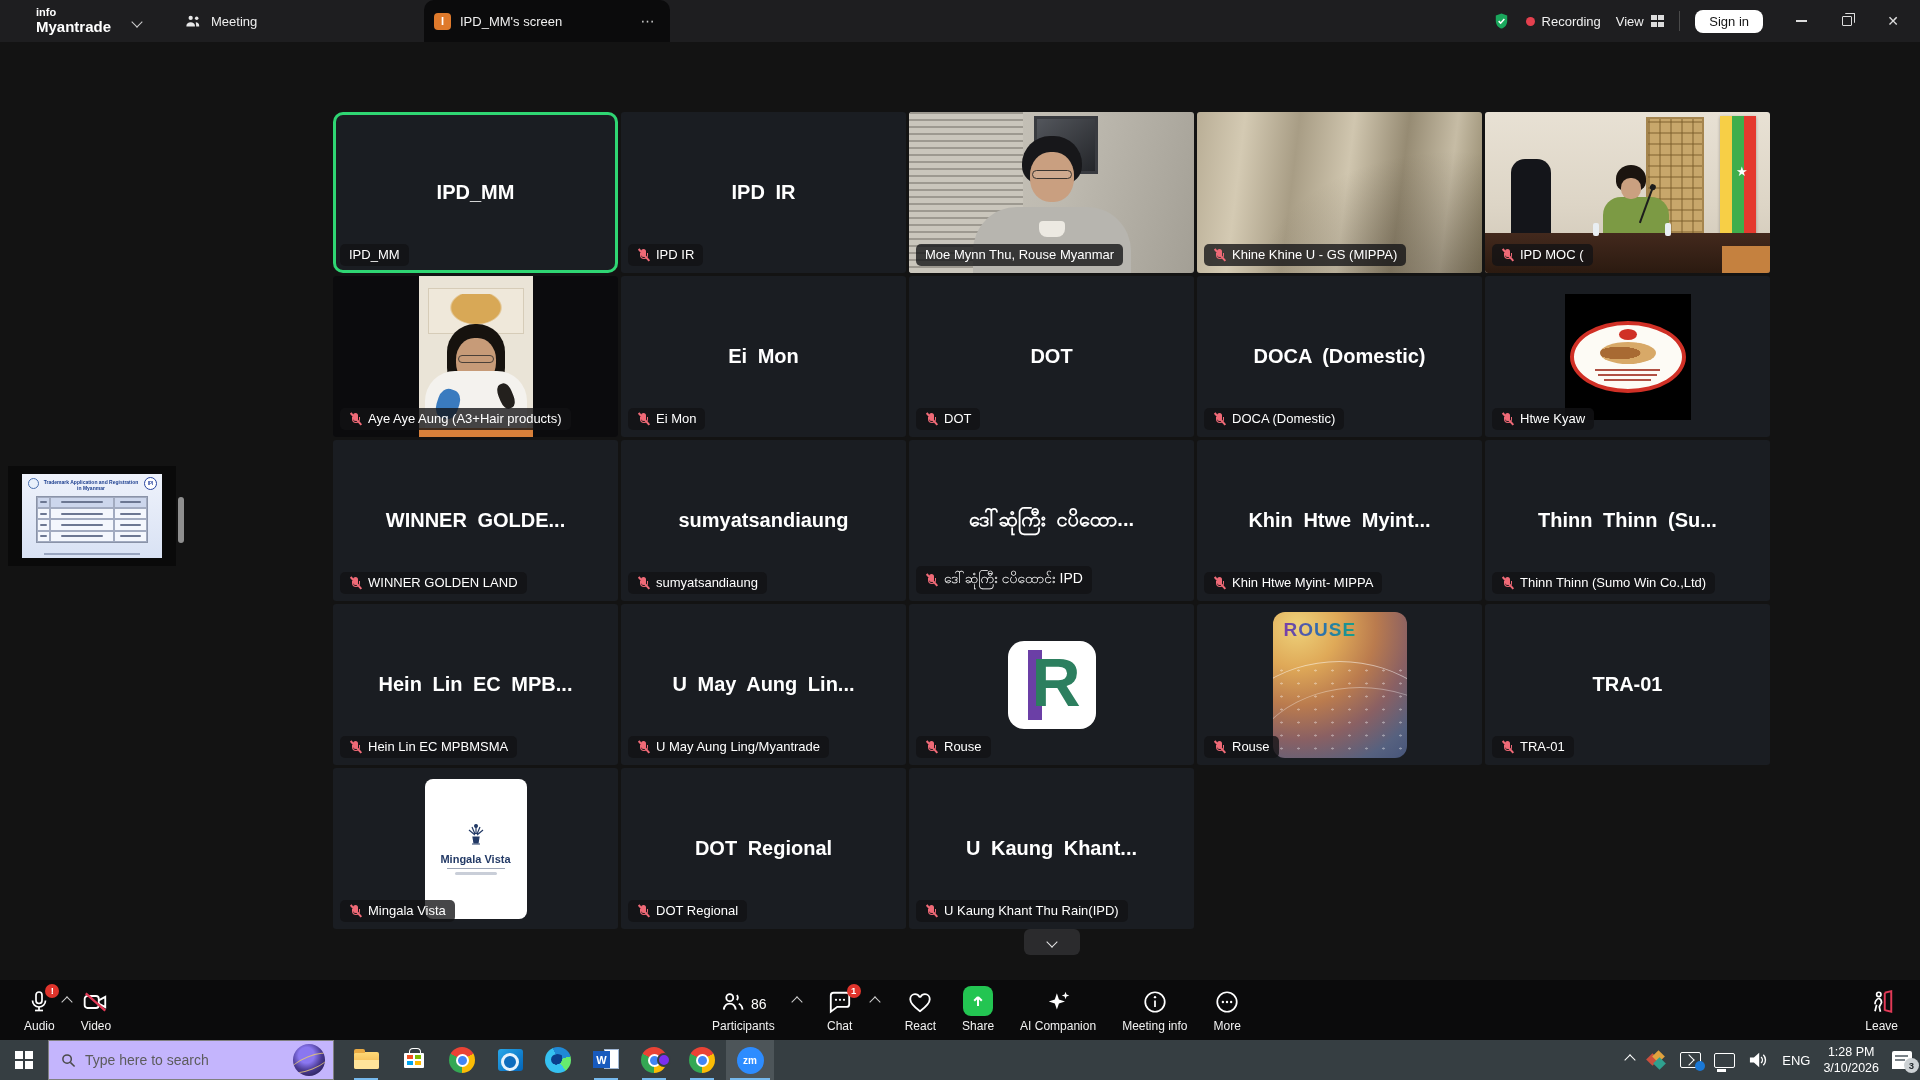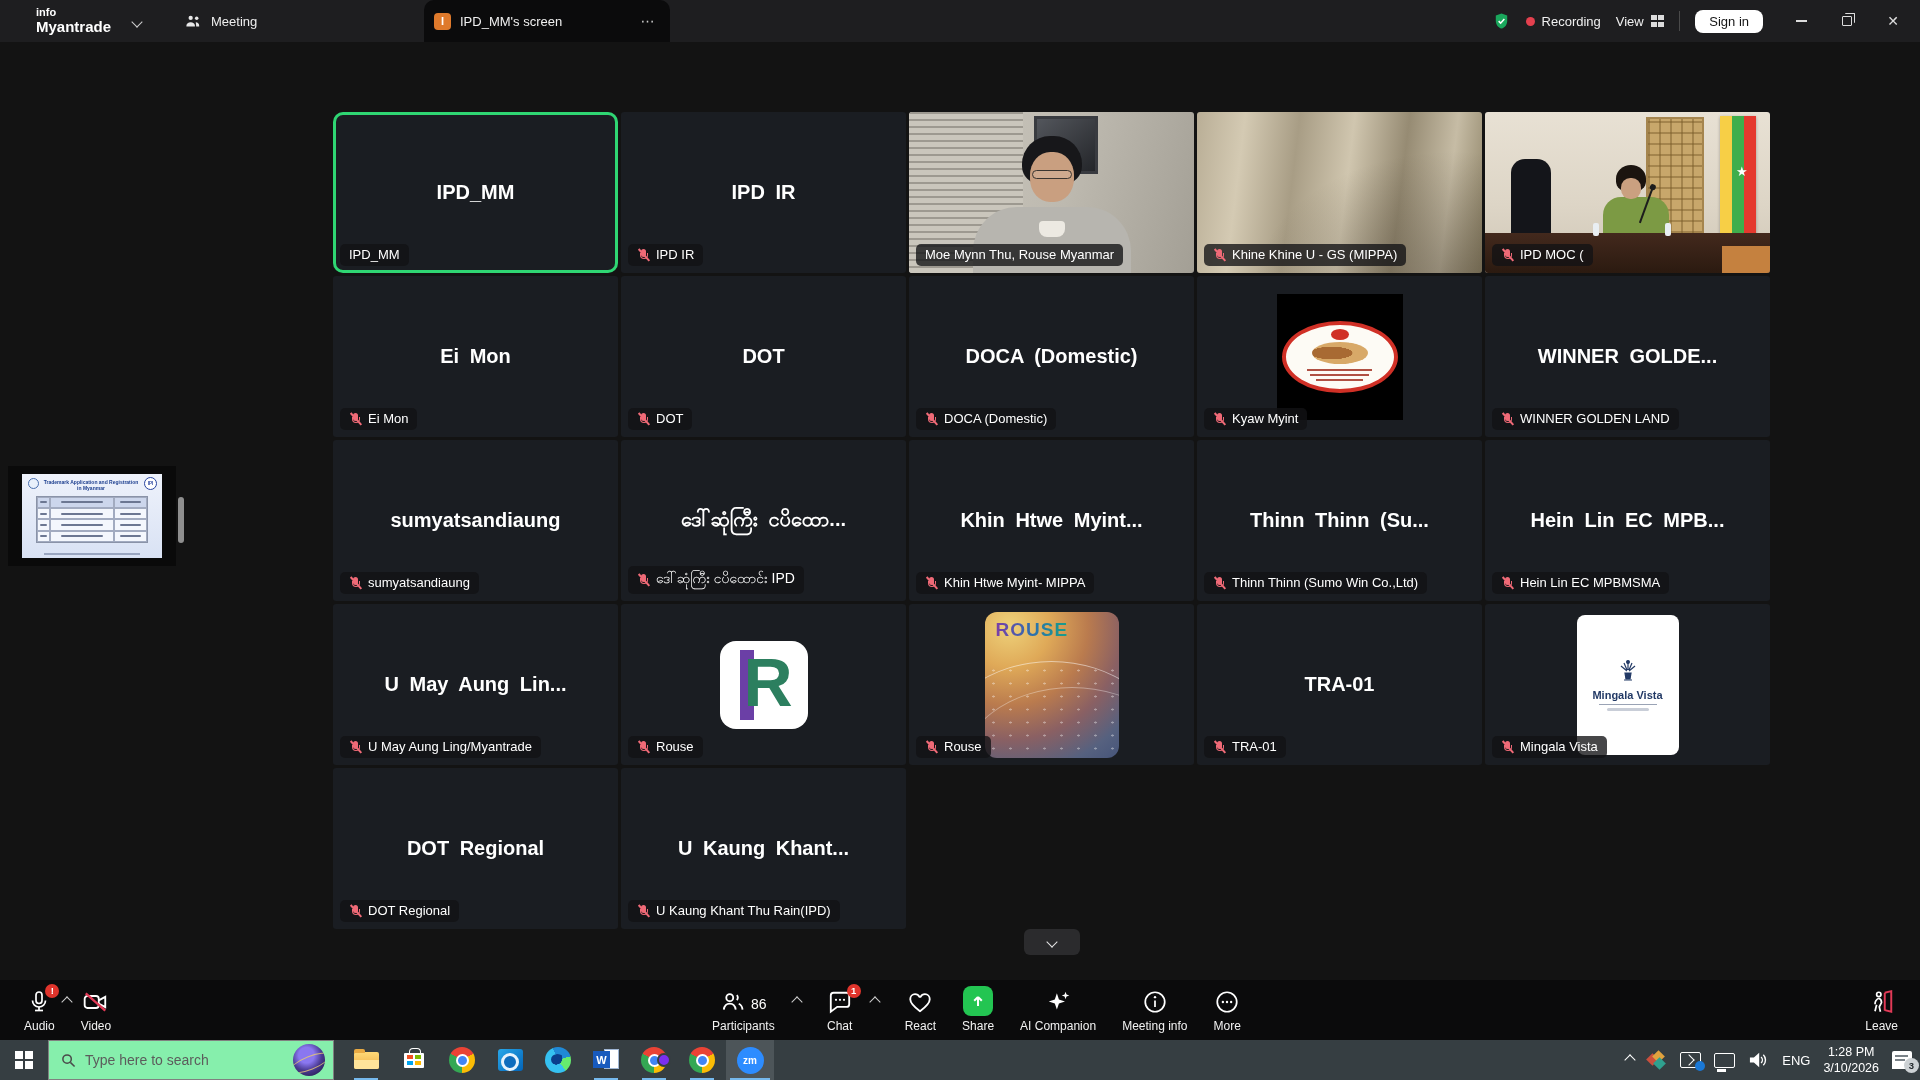--- a/index.html
+++ b/index.html
@@ -149,21 +149,21 @@
   .tb-center { position:absolute; left:704px; top:0; display:flex; gap:10px; }
   .cnt { color:#fff; font-size:14px; margin-bottom:3px; }
   .sharebox { width:30px; height:30px; border-radius:8px; background:#23c552; display:flex; align-items:center; justify-content:center; }
   .tb-leave { position:absolute; right:14px; top:0; }
 
   
   .taskbar { position:absolute; left:0; top:1040px; width:1920px; height:40px; background:#363e42; display:flex; align-items:center; }
   .start { width:48px; height:40px; display:flex; align-items:center; justify-content:center; }
   .win { display:grid; grid-template-columns:8px 8px; grid-template-rows:8px 8px; gap:1.5px; }
   .win i { background:#fff; }
-  .searchbox { width:286px; height:40px; background:#86efac; border:1px solid #808080; display:flex; align-items:center; padding:0 8px 0 12px; gap:9px; }
+  .searchbox { width:286px; height:40px; background:#c4b5fd; border:1px solid #808080; display:flex; align-items:center; padding:0 8px 0 12px; gap:9px; }
   .searchbox .ph { color:#5c5c5c; font-size:14px; flex:1; white-space:nowrap; }
   .planet { width:32px; height:32px; border-radius:50%; background:radial-gradient(circle at 42% 35%, #8a77f0 0 28%, #4a3a92 55%, #171133 100%); position:relative; overflow:hidden; flex:0 0 32px; }
   .planet::after { content:""; position:absolute; left:-4px; top:12px; width:40px; height:12px; border:1.2px solid rgba(226,196,120,.85); border-radius:50%; transform:rotate(-22deg); }
   .task-icons { display:flex; margin-left:8px; }
   .ticon { width:48px; height:40px; display:flex; align-items:center; justify-content:center; position:relative; }
   .ticon.run::after { content:""; position:absolute; bottom:0; left:12px; right:12px; height:2px; background:#76b9ed; }
   .ticon.active { background:#4d5559; }
   .ticon.active::after { left:4px; right:4px; }
   .i-folder { width:25px; height:17px; background:linear-gradient(#ffd977,#f0b148); border-radius:2px; position:relative; }
   .i-folder::before { content:""; position:absolute; left:0; top:-3px; width:11px; height:4px; background:#e9aa43; border-radius:2px 2px 0 0; }
@@ -363,20 +363,37 @@
       </div>
       <div class="plabel">
           <span class="mmic">
             <i></i>
           </span>
           <span>IPD MOC (</span>
         </div>
     </div>
 
     <div class="tile">
+      <div class="v-aye">
+        <span class="strip"></span>
+          <span class="art"></span>
+          <span class="a-hair"></span>
+          <span class="a-face"></span>
+          <span class="a-gl"></span>
+          <span class="a-body"></span>
+          <span class="a-orange"></span>
+      </div>
+      <div class="plabel">
+          <span class="mmic">
+            <i></i>
+          </span>
+          <span>Aye Aye Aung (A3+Hair products)</span>
+        </div>
+    </div>
+    <div class="tile">
       <div class="bigname">Ei Mon</div>
       <div class="plabel">
           <span class="mmic">
             <i></i>
           </span>
           <span>Ei Mon</span>
         </div>
     </div>
     <div class="tile">
       <div class="bigname">DOT</div>
@@ -403,21 +420,21 @@
             <span class="kblob"></span>
             <span class="kl kl1"></span>
             <span class="kl kl2"></span>
             <span class="kl kl3"></span>
           </span>
       </div>
       <div class="plabel">
           <span class="mmic">
             <i></i>
           </span>
-          <span>Kyaw Myint</span>
+          <span>Htwe Kyaw</span>
         </div>
     </div>
 
     <div class="tile">
       <div class="bigname">WINNER GOLDE...</div>
       <div class="plabel">
           <span class="mmic">
             <i></i>
           </span>
           <span>WINNER GOLDEN LAND</span>

